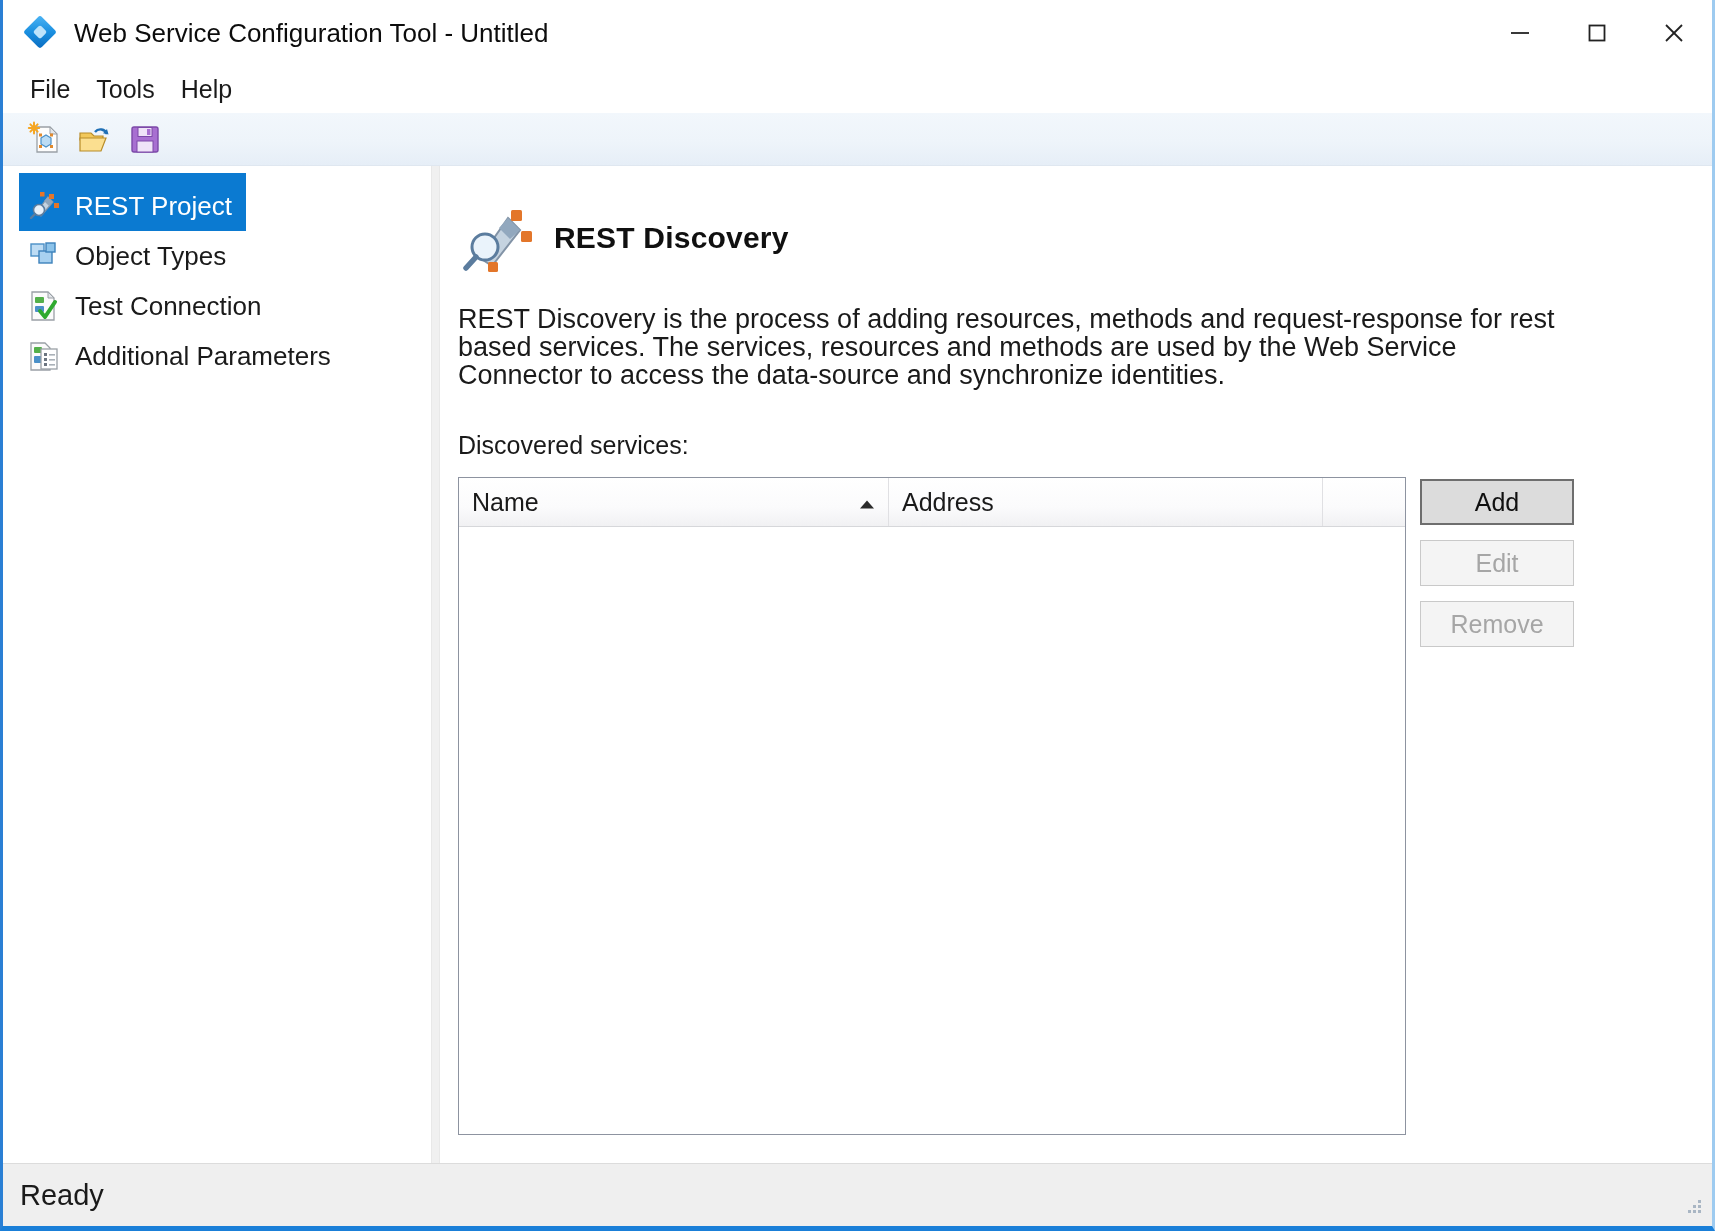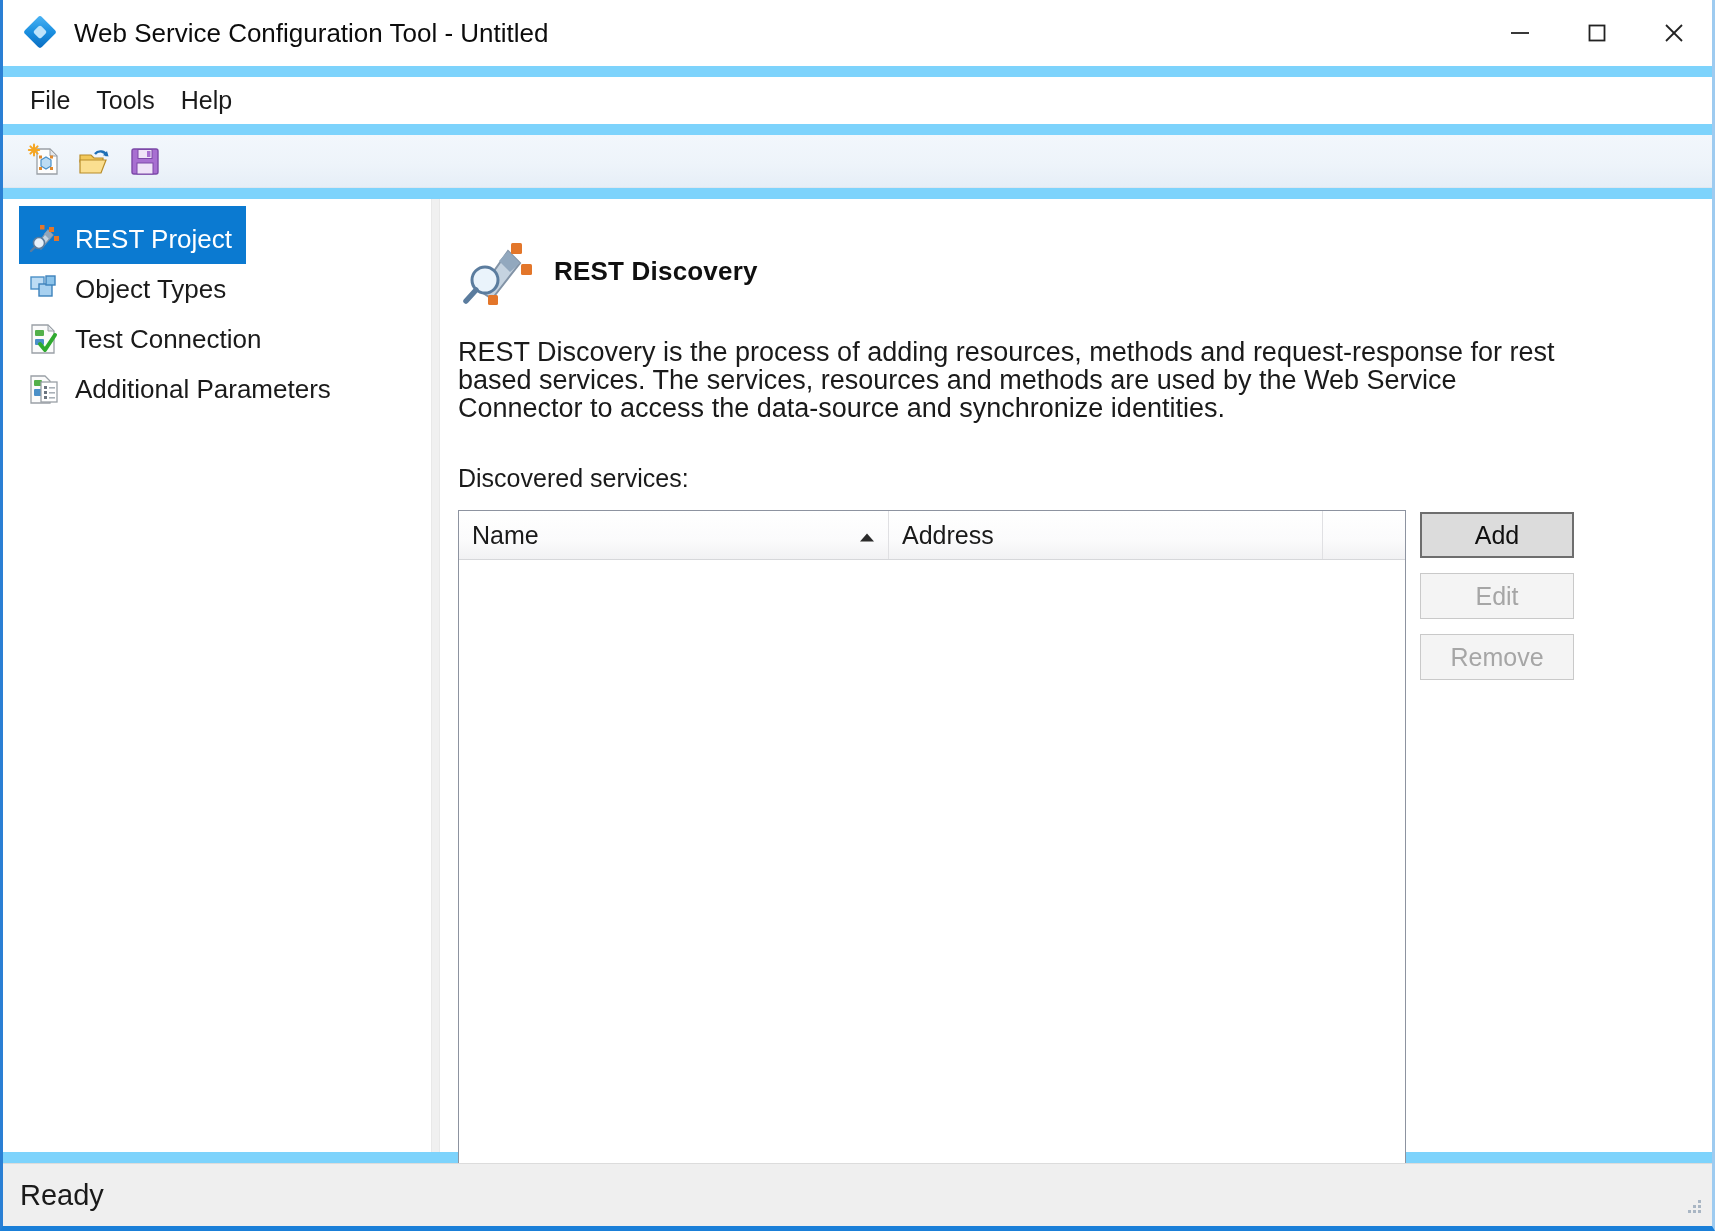--- a/index.html
+++ b/index.html
@@ -7,28 +7,27 @@
     background: #ffffff;
   }
   body {
     width: 1715px; height: 1231px;
     font-family: "Liberation Sans", sans-serif;
     overflow: hidden;
   }
   .window {
     position: relative;
     width: 1715px; height: 1231px;
-    background: #7dd3fc;
+    background: #a21caf;
     border-left: 3px solid #2a7fd4;
     border-right: 3px solid #9ecbf0;
     border-bottom: 5px solid #1a7fd8;
     box-sizing: border-box;
     display: flex;
     flex-direction: column;
-    gap: 11px;
   }
 
   
   .titlebar {
     height: 66px;
     min-height: 66px;
     background: #ffffff;
     display: flex;
     align-items: center;
     position: relative;
@@ -180,21 +179,21 @@
     display: flex;
     align-items: center;
     padding: 36px 0 0 18px;
   }
   .panel-icon {
     width: 78px; height: 72px;
     margin-right: 18px;
     flex: 0 0 auto;
   }
   .panel-title {
-    font-size: 26px;
+    font-size: 30px;
     font-weight: bold;
     color: #101010;
     letter-spacing: 0.2px;
   }
   .panel-desc {
     margin: 31px 0 0 0;
     padding: 0 18px 0 18px;
     font-size: 27px;
     line-height: 28px;
     color: #1a1a1a;

